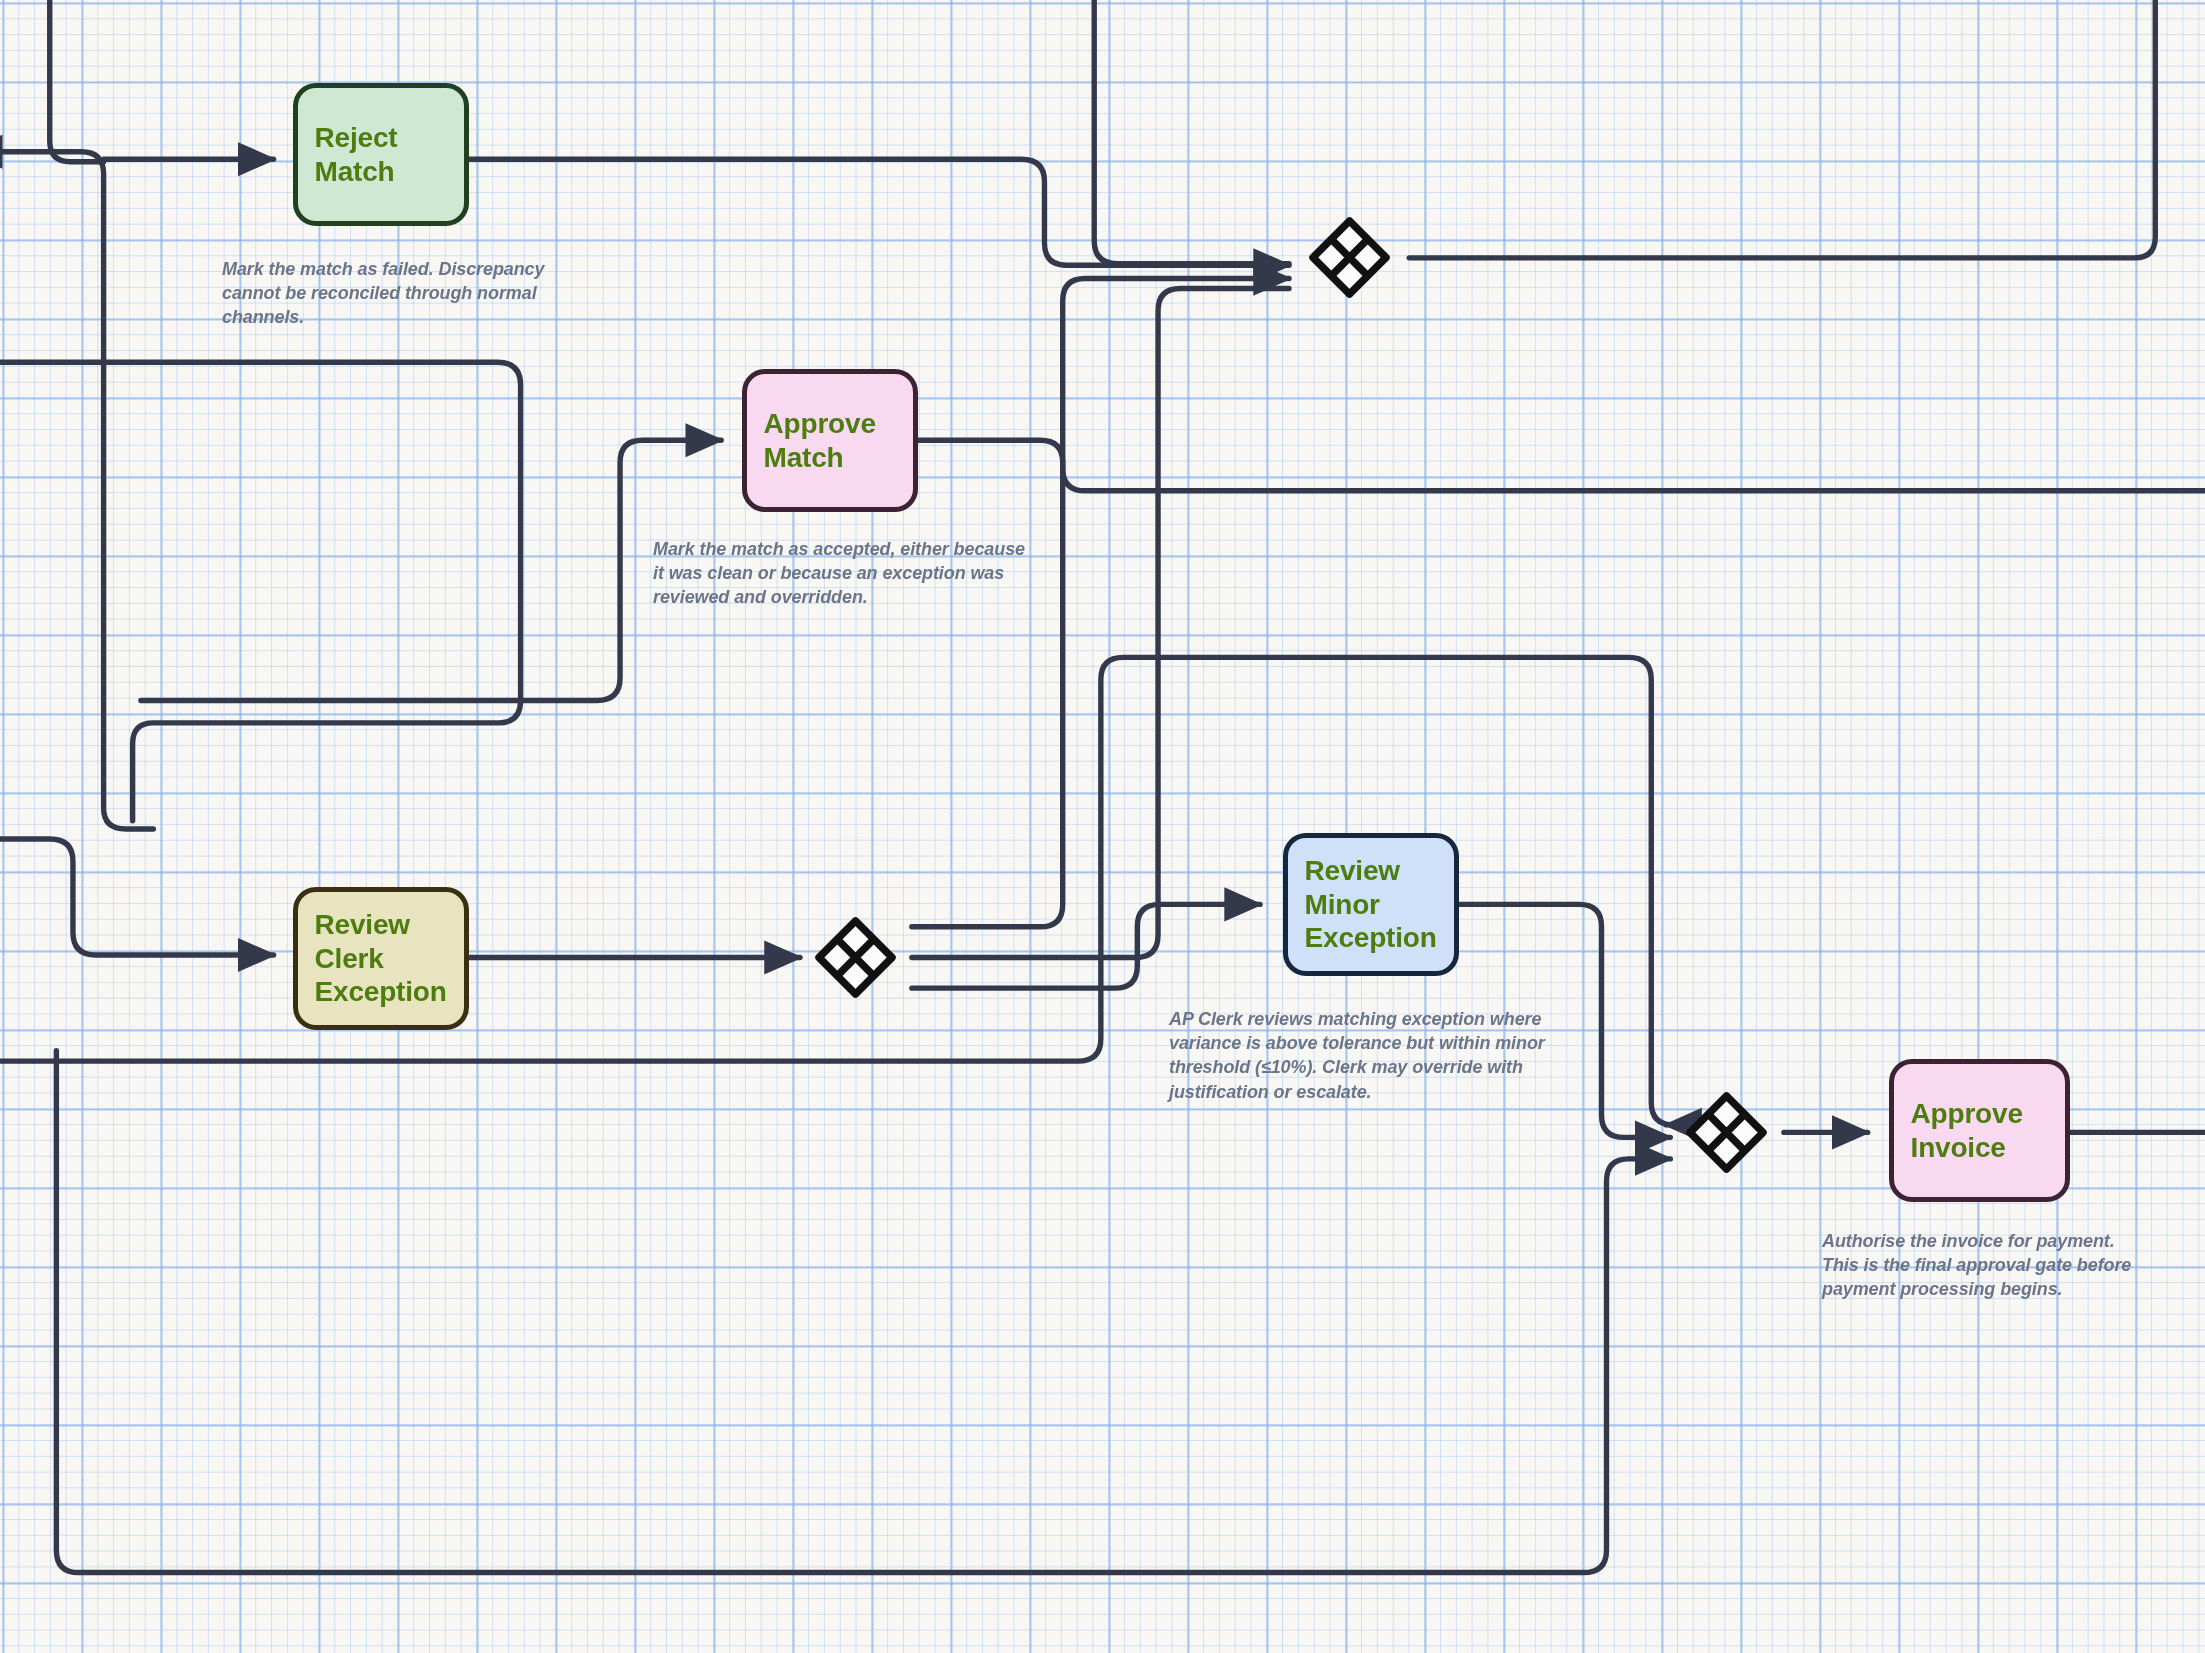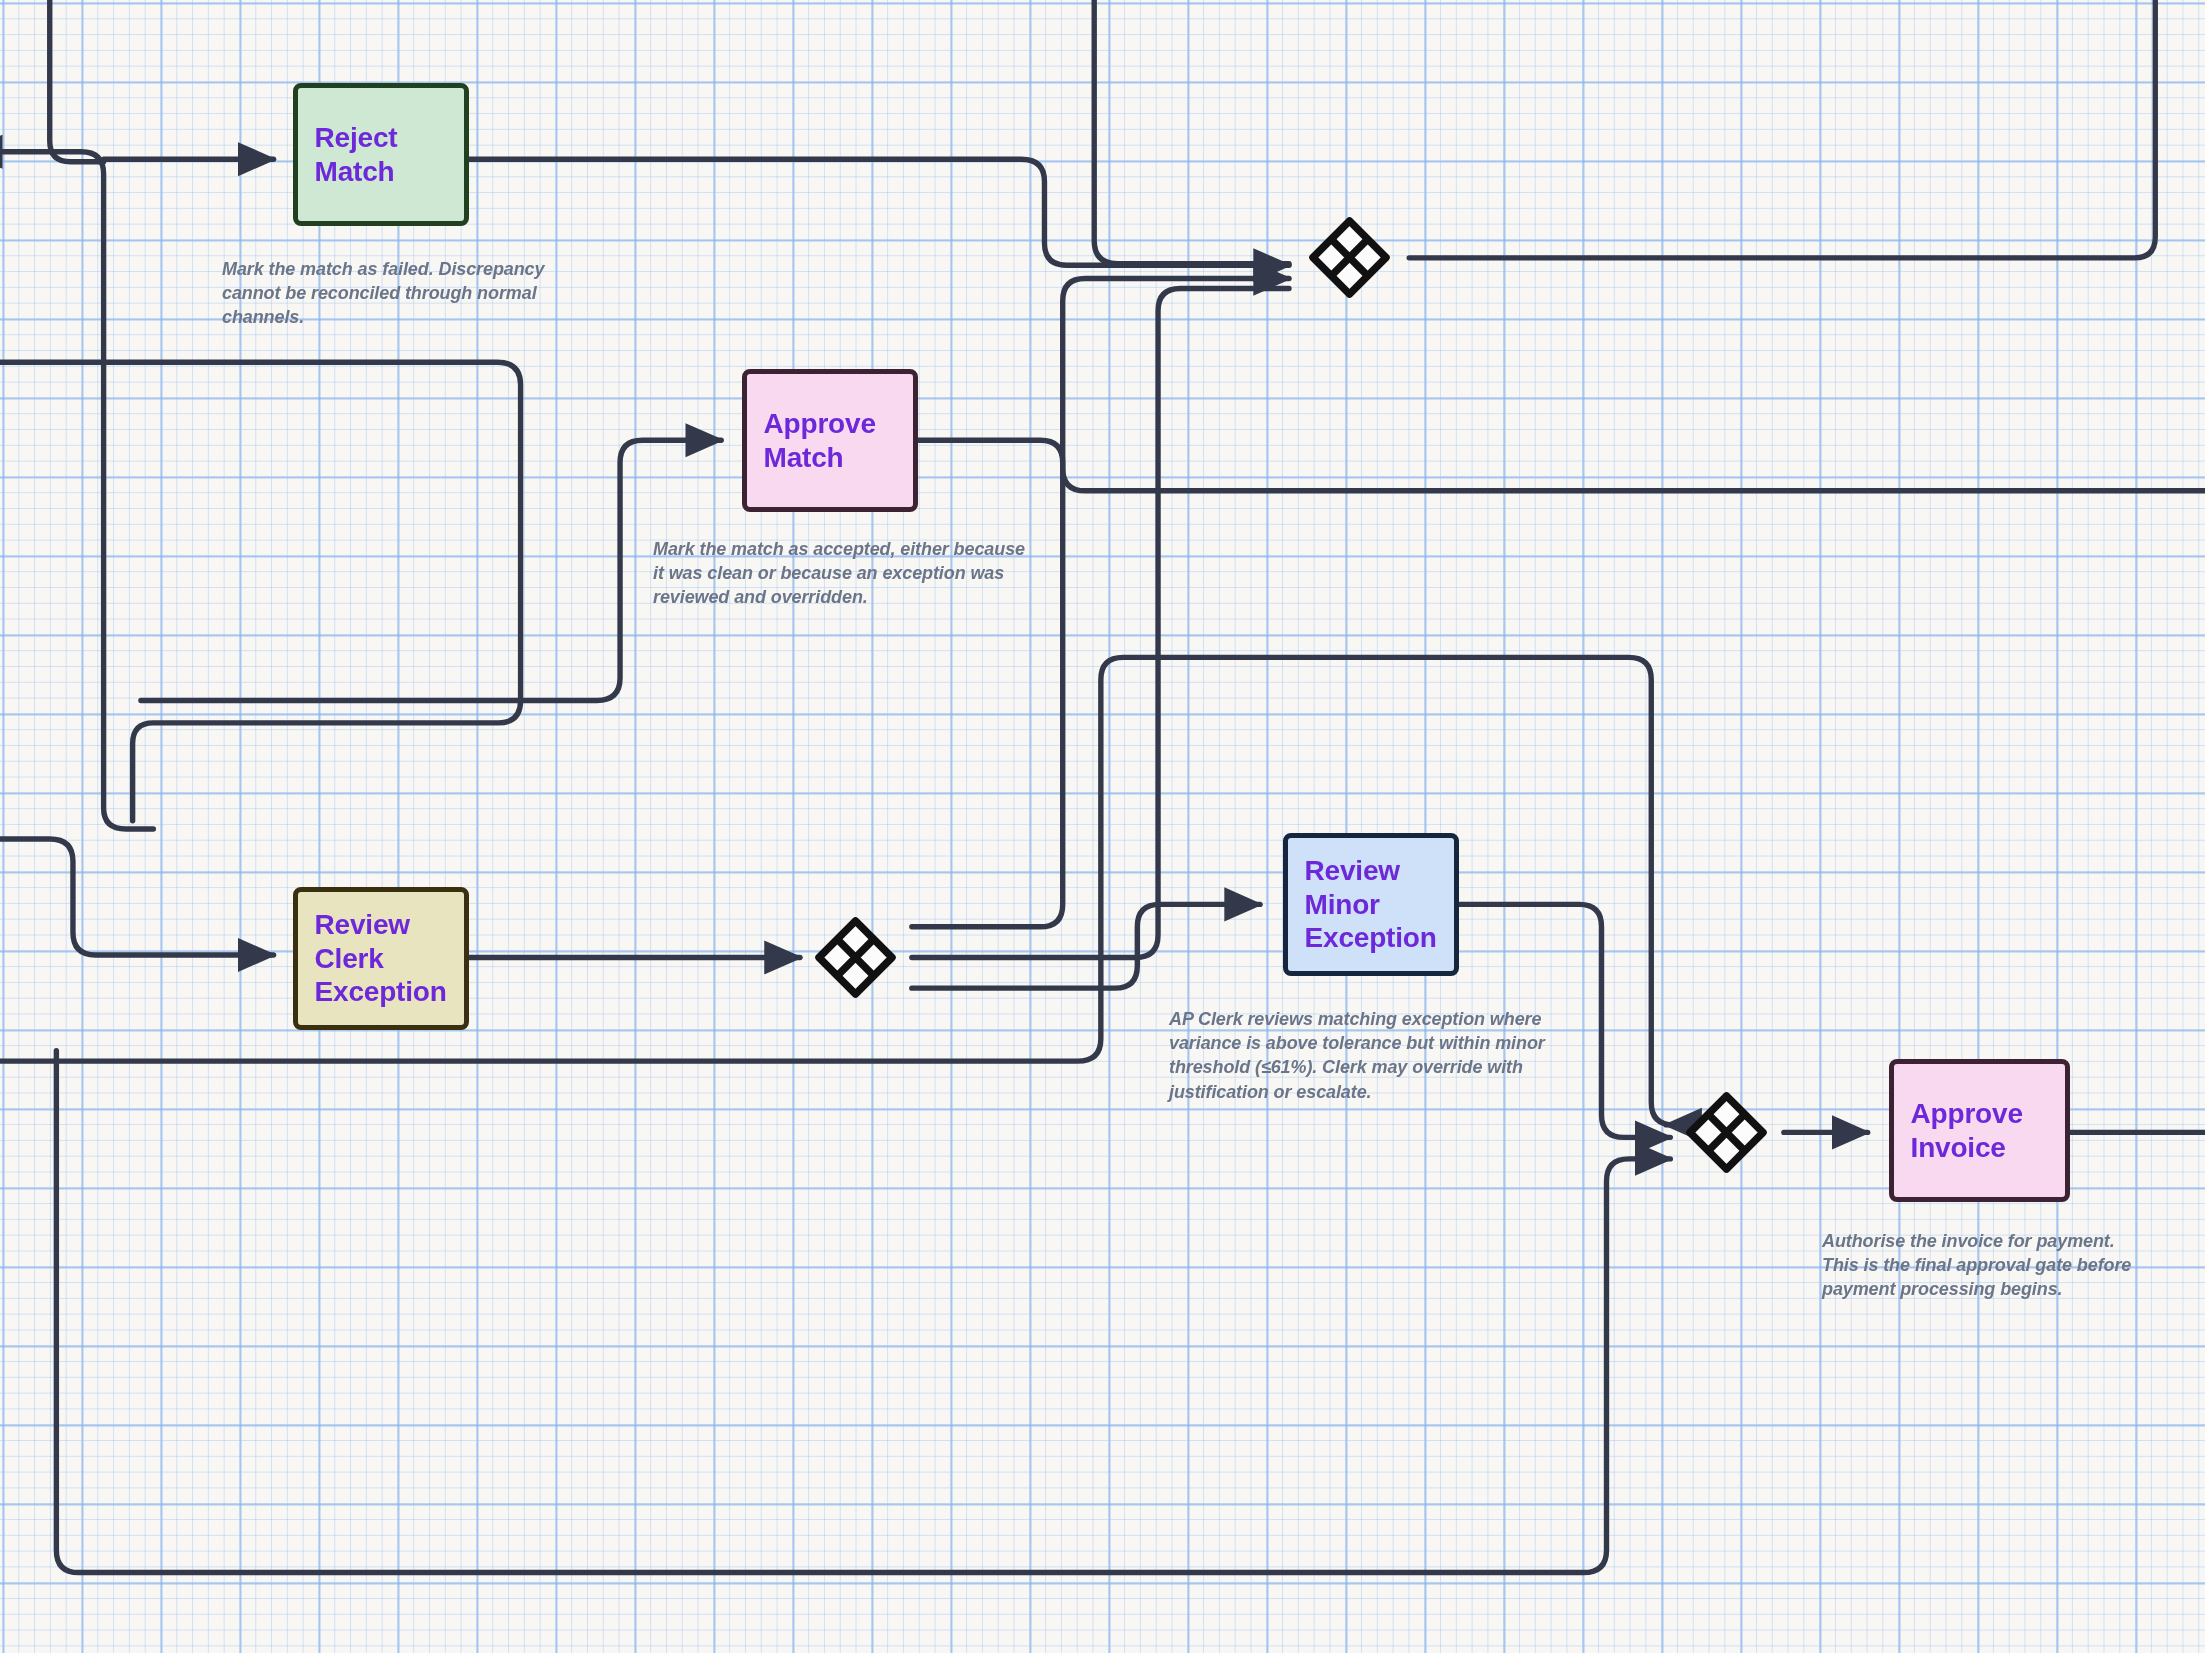--- a/index.html
+++ b/index.html
@@ -26,28 +26,28 @@
   #edges {
     position: absolute;
     inset: 0;
     width: 2205px;
     height: 1653px;
     pointer-events: none;
   }
   .node {
     position: absolute;
     box-sizing: border-box;
-    border-radius: 8px;
+    border-radius: 23px;
     display: flex;
     align-items: center;
     padding: 13.3px 16.6px;
     font-weight: bold;
     font-size: 28px;
     line-height: 1.20;
-    color: #6d28d9;
+    color: #4d7c0f;
     letter-spacing: -0.2px;
     z-index: 5;
   }
   .node span { display: block; }
   .ann {
     position: absolute;
     font-style: italic;
     font-weight: bold;
     font-size: 18px;
     line-height: 1.345;
@@ -160,17 +160,17 @@
   <path d="M 31 31 L 69 69 M 69 31 L 31 69" stroke="#111111" stroke-width="9" stroke-linecap="round"></path>
 </svg></div>
   <div class="gw" id="g2" style="left: 1685px; top: 1091px;">
 <svg viewBox="0 0 100 100" width="83" height="83" xmlns="http://www.w3.org/2000/svg">
   <path d="M 50 6 L 94 50 L 50 94 L 6 50 Z" fill="#fcfcfc" stroke="#111111" stroke-width="9" stroke-linejoin="round"></path>
   <path d="M 31 31 L 69 69 M 69 31 L 31 69" stroke="#111111" stroke-width="9" stroke-linecap="round"></path>
 </svg></div>
 
   <div class="ann" id="a0" style="left: 222px; top: 257px; width: 323px;">Mark the match as failed. Discrepancy cannot be reconciled through normal channels.</div>
   <div class="ann" id="a1" style="left: 653px; top: 537px; width: 373px;">Mark the match as accepted, either because it was clean or because an exception was reviewed and overridden.</div>
-  <div class="ann" id="a3" style="left: 1169px; top: 1007px; width: 398px;">AP Clerk reviews matching exception where variance is above tolerance but within minor threshold (≤61%). Clerk may override with justification or escalate.</div>
+  <div class="ann" id="a3" style="left: 1169px; top: 1007px; width: 398px;">AP Clerk reviews matching exception where variance is above tolerance but within minor threshold (≤10%). Clerk may override with justification or escalate.</div>
   <div class="ann" id="a4" style="left: 1822px; top: 1229px; width: 332px;">Authorise the invoice for payment. This is the final approval gate before payment processing begins.</div>
 
 </div>
 
 
 </body></html>

